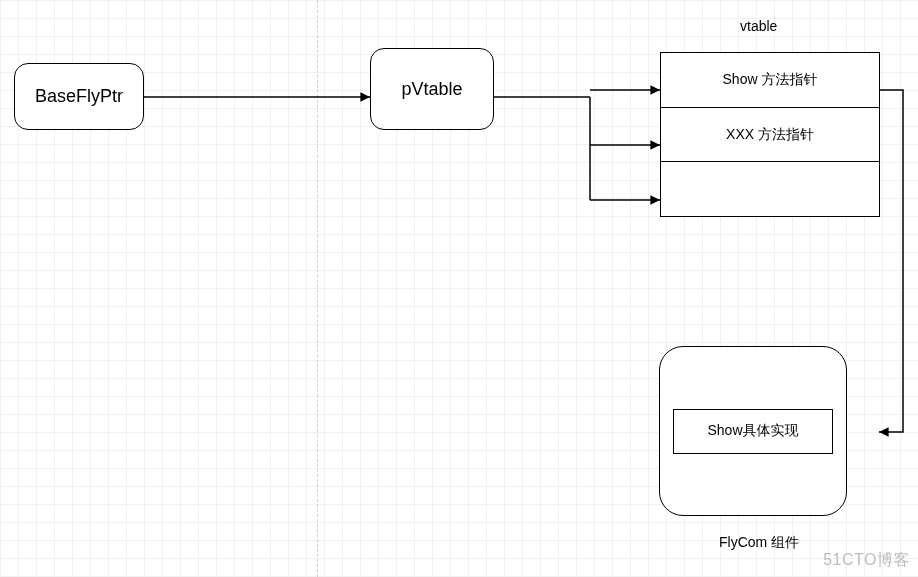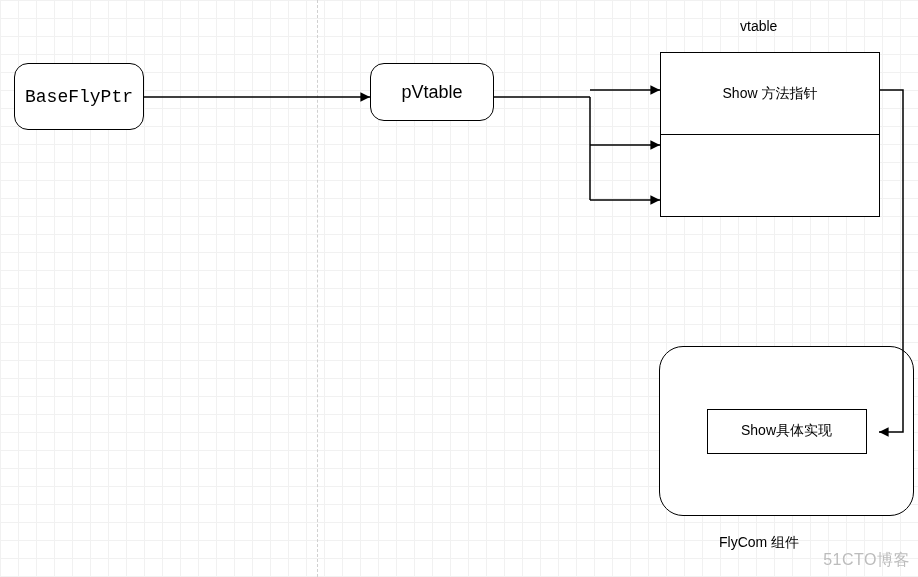--- a/index.html
+++ b/index.html
@@ -70,36 +70,37 @@
     pointer-events: none;
   }
 </style>
 </head>
 <body>
 
 <div class="canvas">
 
   <div class="vdash" style="left:317px;"></div>
 
-  <div class="box rounded" style="left:14px; top:63px; width:130px; height:67px;font-family:Liberation Mono, monospace;">
+  <div class="box rounded" style="left:14px; top:63px; width:130px; height:67px;">
     <span style="font-size:18px;">BaseFlyPtr</span>
   </div>
 
-  <div class="box rounded" style="left:370px; top:63px; width:124px; height:58px;">
+  <div class="box rounded" style="left:370px; top:48px; width:124px; height:82px;">
     <span style="font-size:18px;">pVtable</span>
   </div>
 
   <div class="label" style="left:740px; top:18px;">vtable</div>
 
   <div class="table" style="left:660px; top:52px; width:220px; height:165px;">
     <div class="row">Show 方法指针</div>
+    <div class="row">XXX 方法指针</div>
     <div class="row"></div>
   </div>
 
-  <div class="box rounded" style="left:659px; top:346px; width:255px; height:170px; border-radius:24px;">
+  <div class="box rounded" style="left:659px; top:346px; width:188px; height:170px; border-radius:24px;">
     <div class="box" style="position:relative; left:auto; top:auto; width:160px; height:45px; border-radius:0;">
       <span class="small">Show具体实现</span>
     </div>
   </div>
 
   <div class="label" style="left:719px; top:534px;text-align:right;">FlyCom 组件</div>
 
   <div class="watermark">51CTO博客</div>
 
   <svg class="wires">

